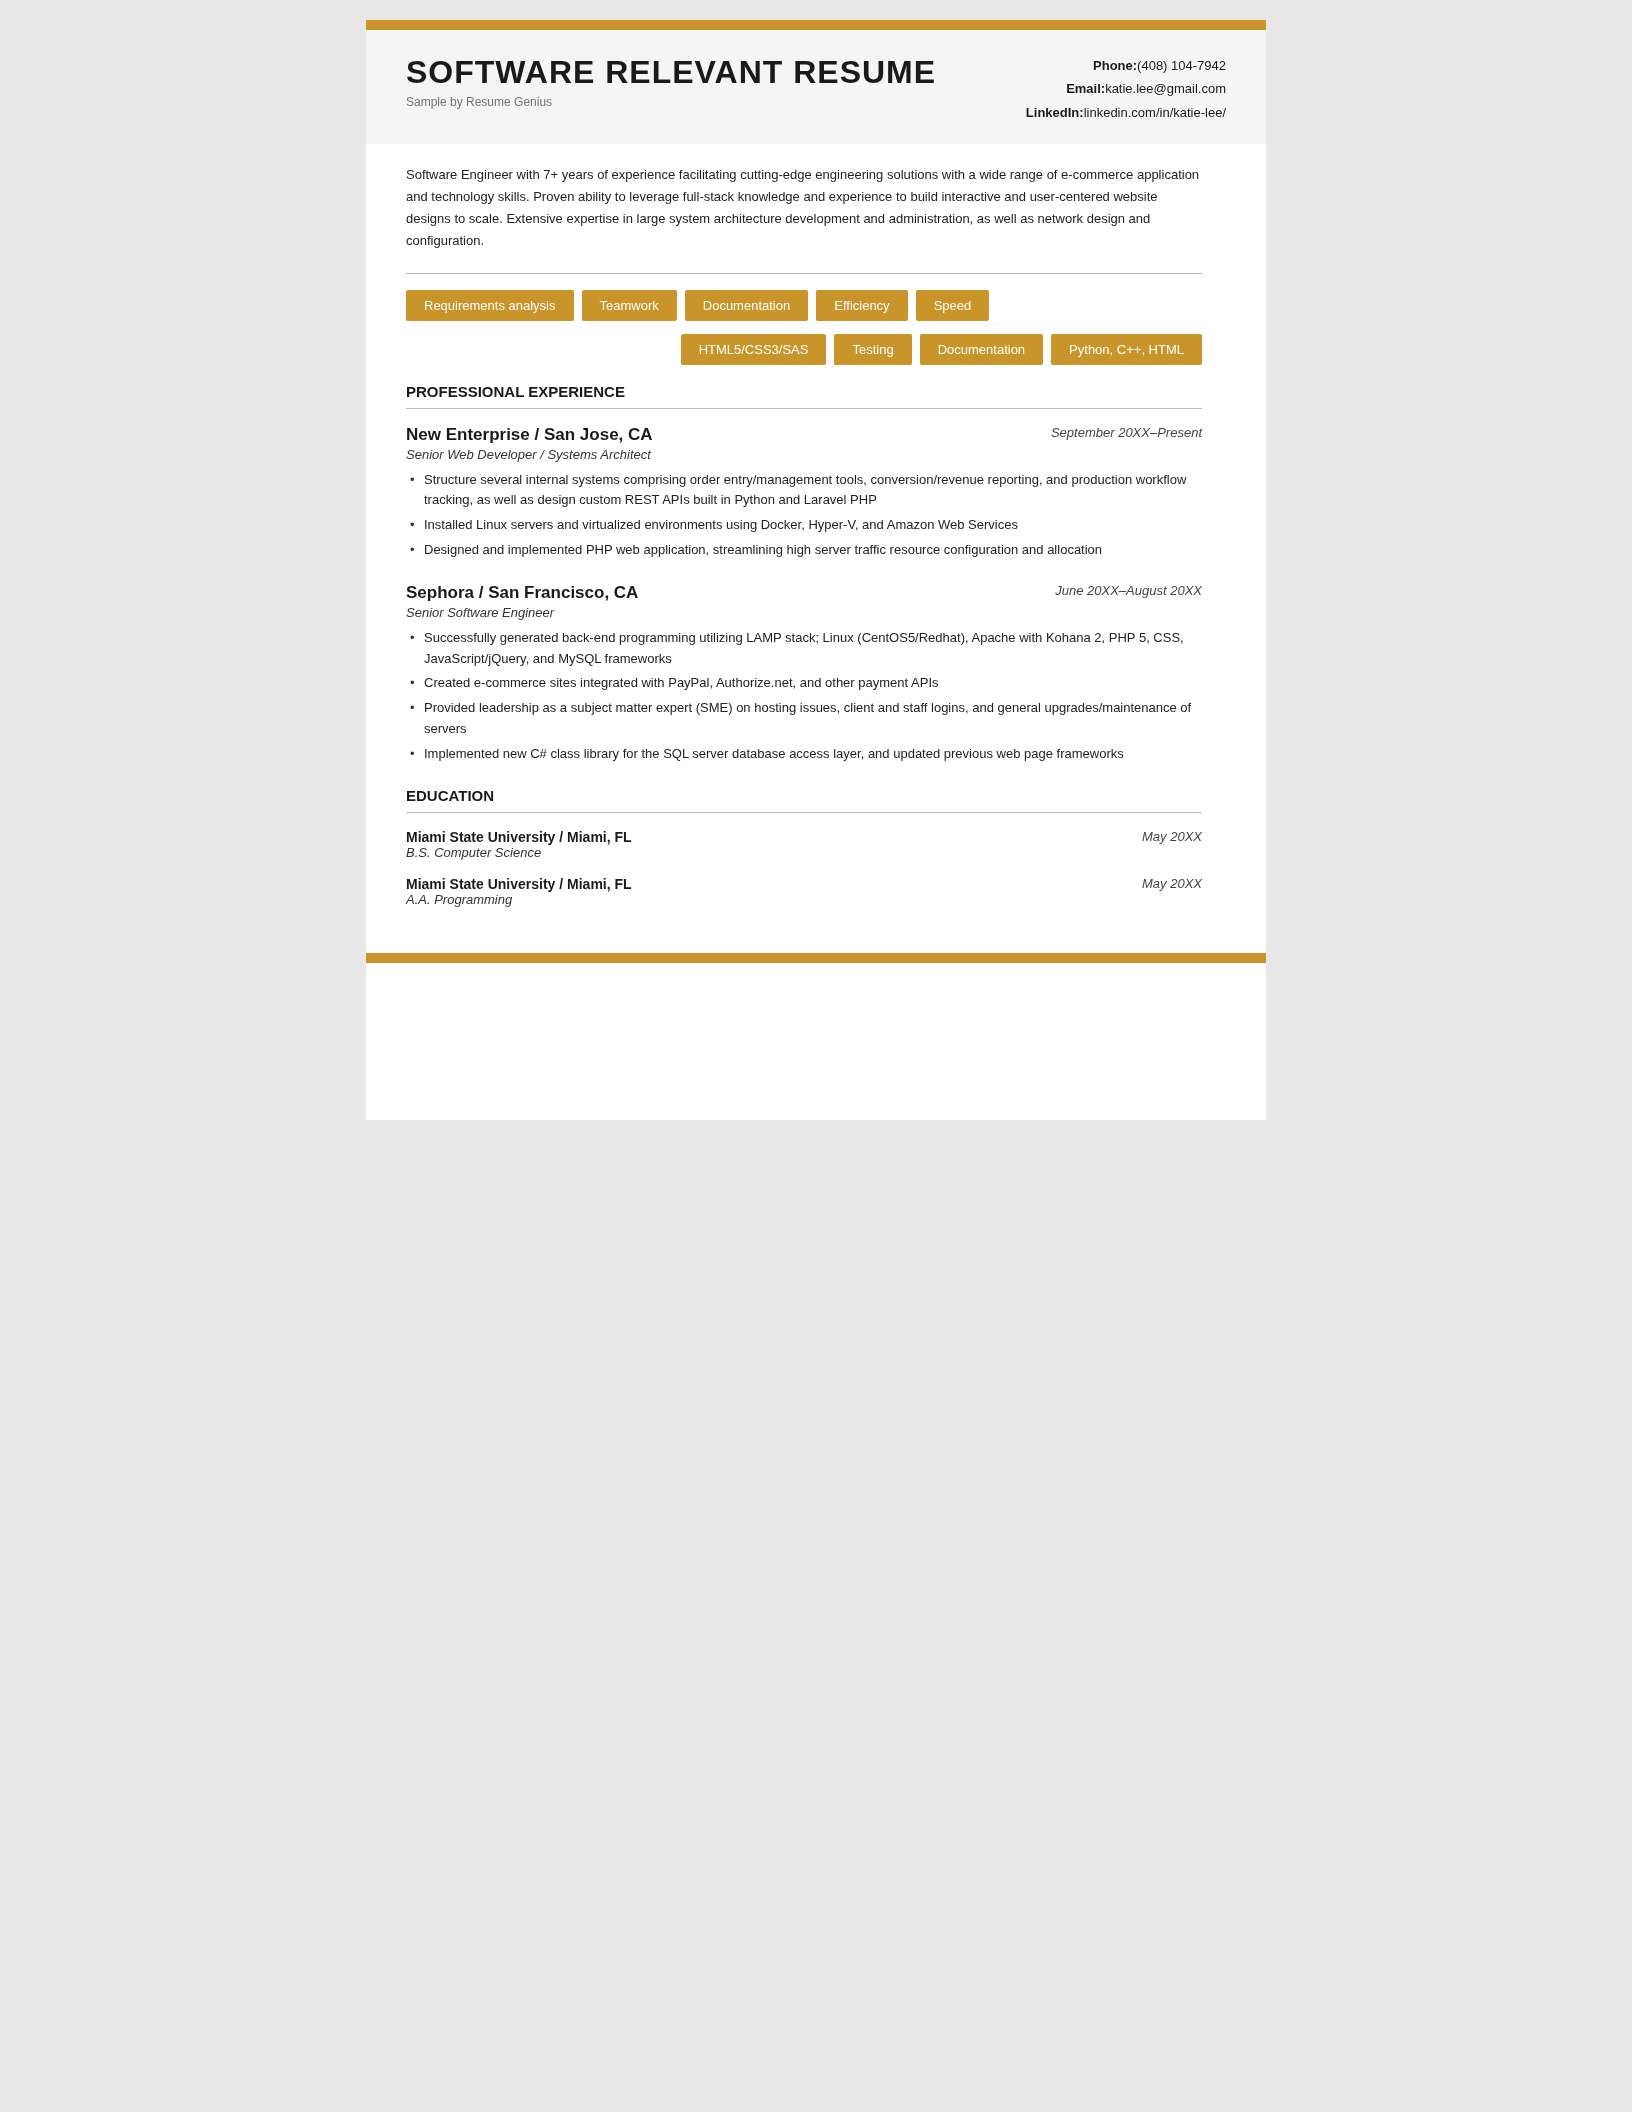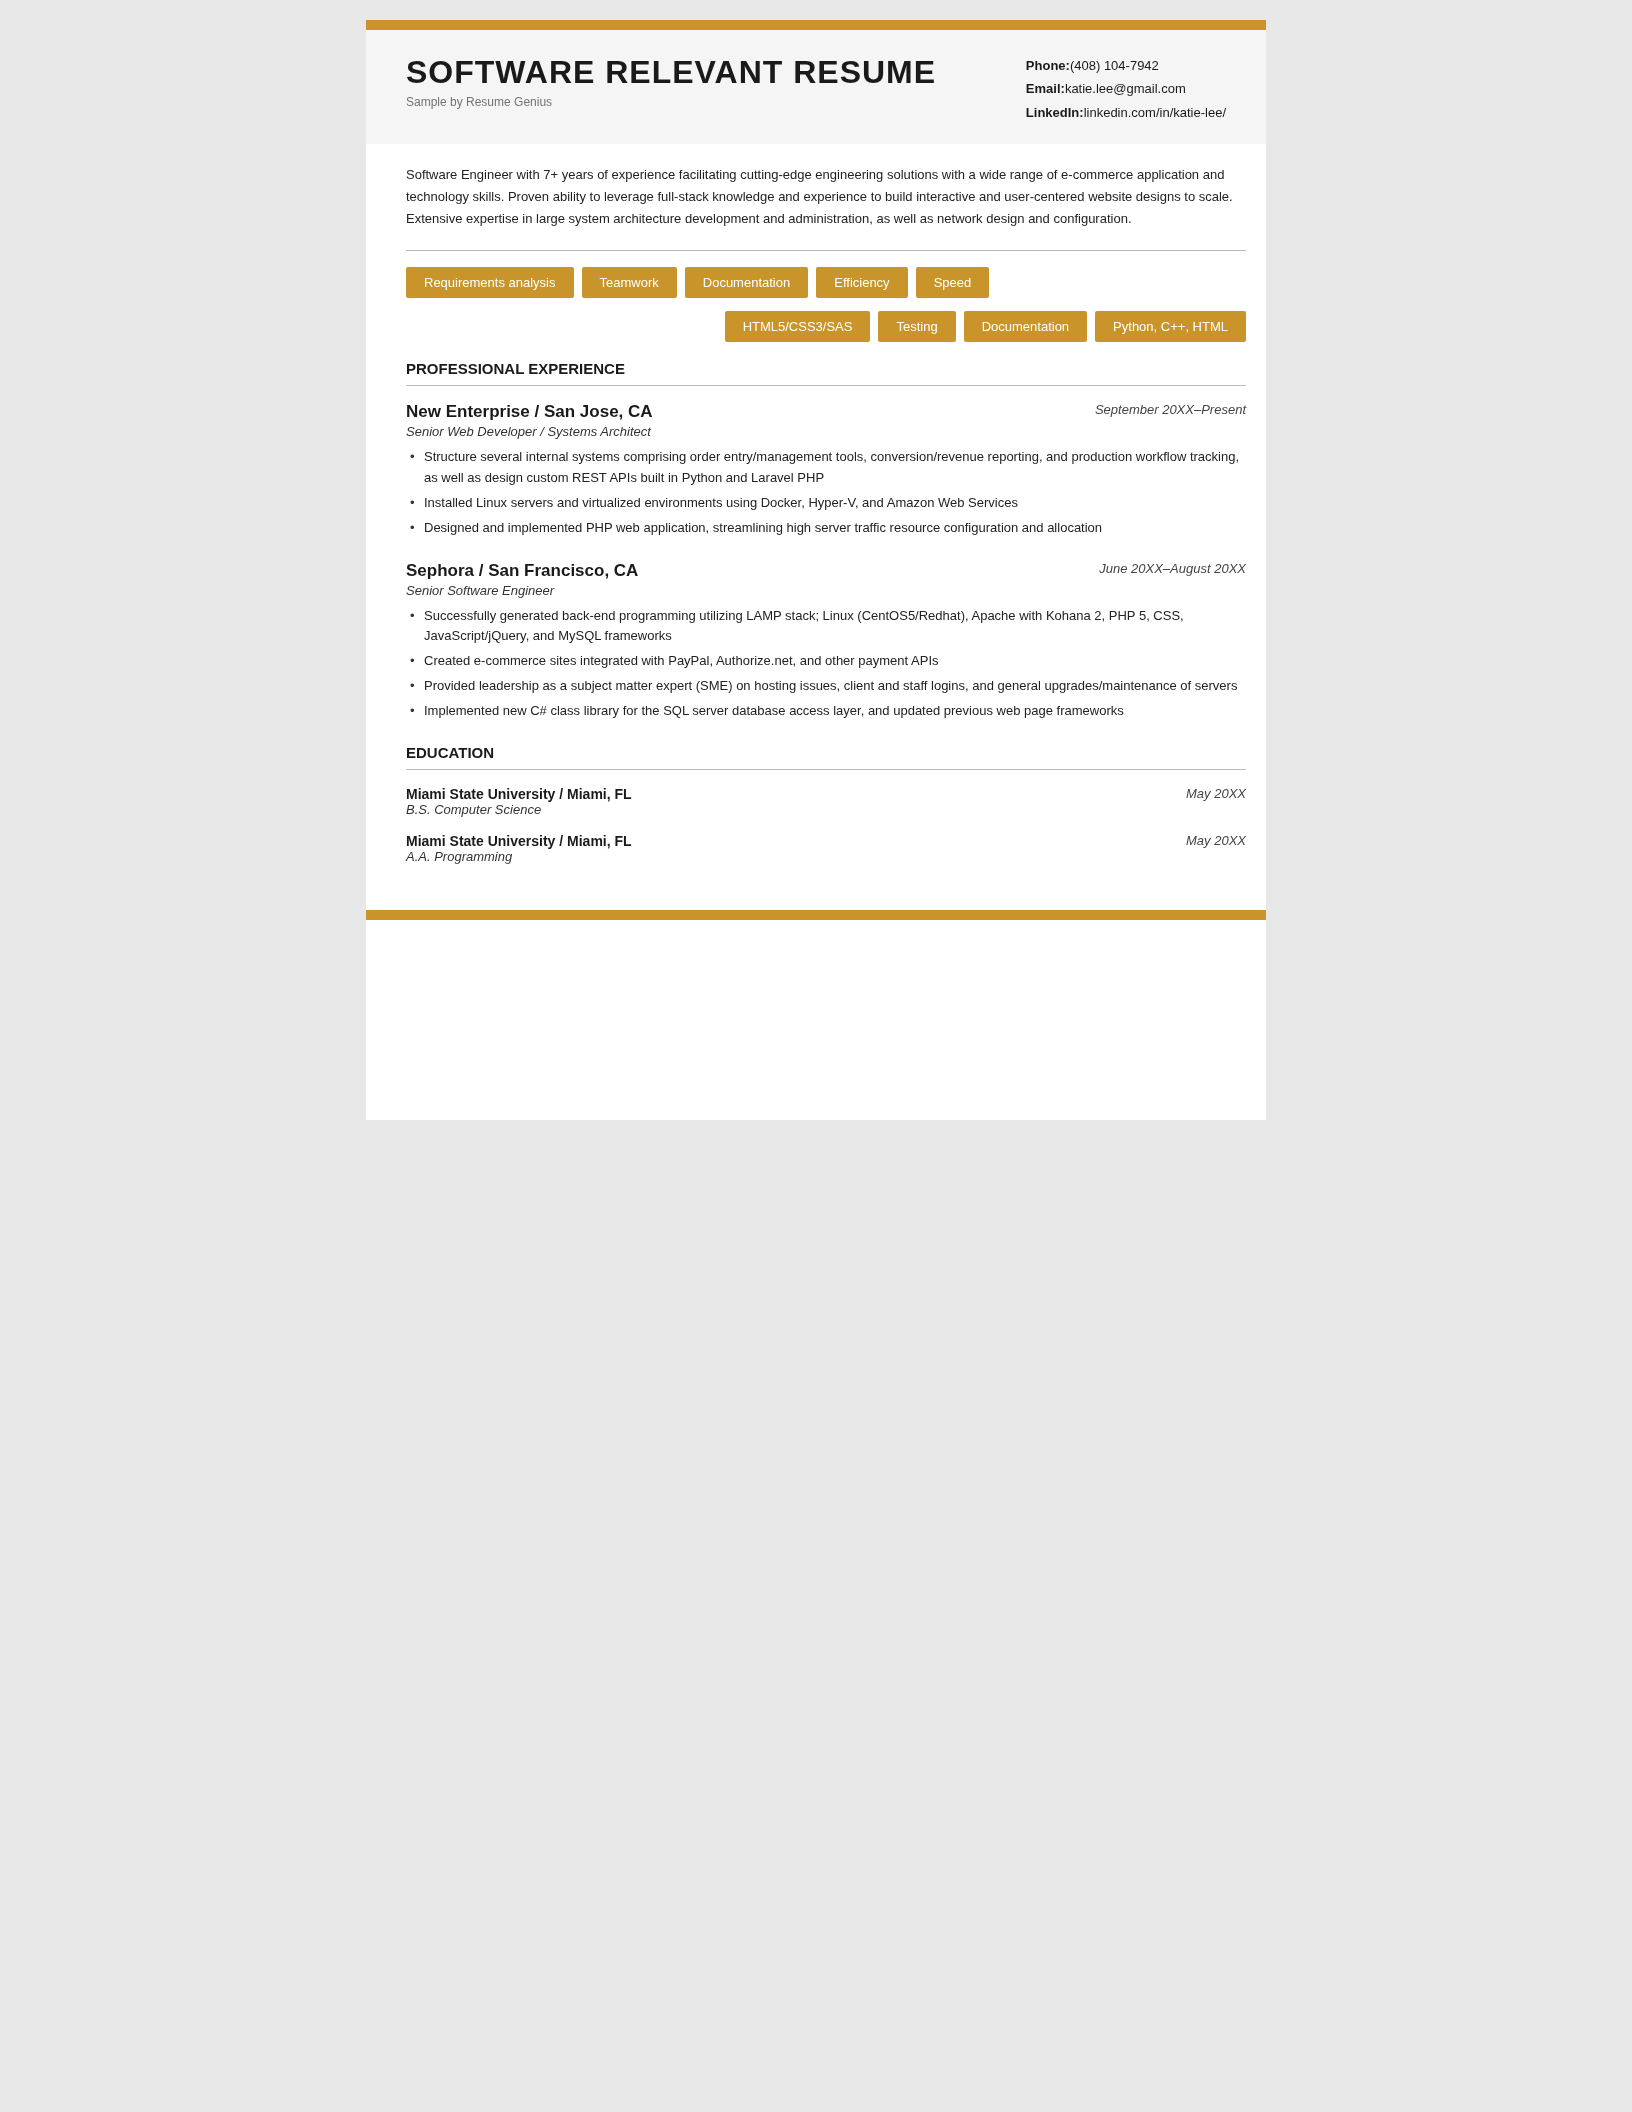--- a/index.html
+++ b/index.html
@@ -43,30 +43,31 @@
       color: #1a1a1a;
       letter-spacing: 1px;
     }
     .resume-subtitle {
       font-size: 12px;
       color: #737373;
       margin-top: 4px;
       font-family: Arial, sans-serif;
     }
     .header-right {
+      text-align: right;
       font-size: 13px;
       color: #1a1a1a;
       font-family: Arial, sans-serif;
       line-height: 1.8;
     }
     .header-right .label {
       font-weight: bold;
     }
     .content {
-      padding: 20px 20px 30px 40px;
+      padding: 20px 64px 30px 40px;
     }
     .summary-text {
       font-size: 13px;
       line-height: 1.7;
       color: #222;
       font-family: Arial, sans-serif;
       margin-bottom: 20px;
     }
     .section-title {
       font-size: 15px;

